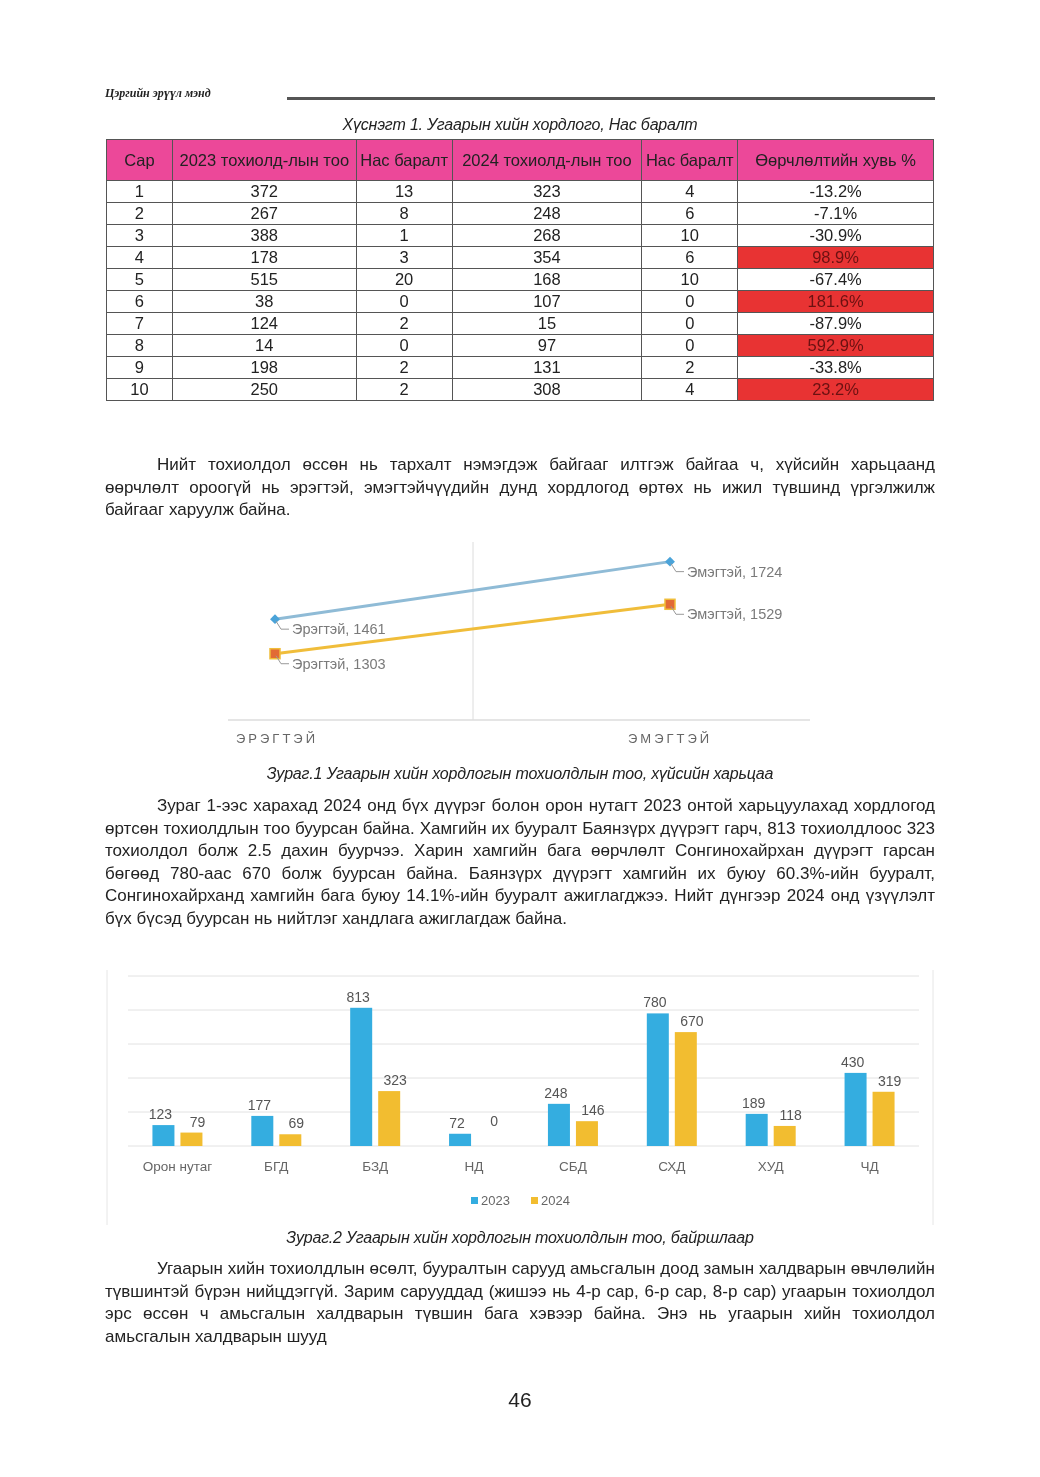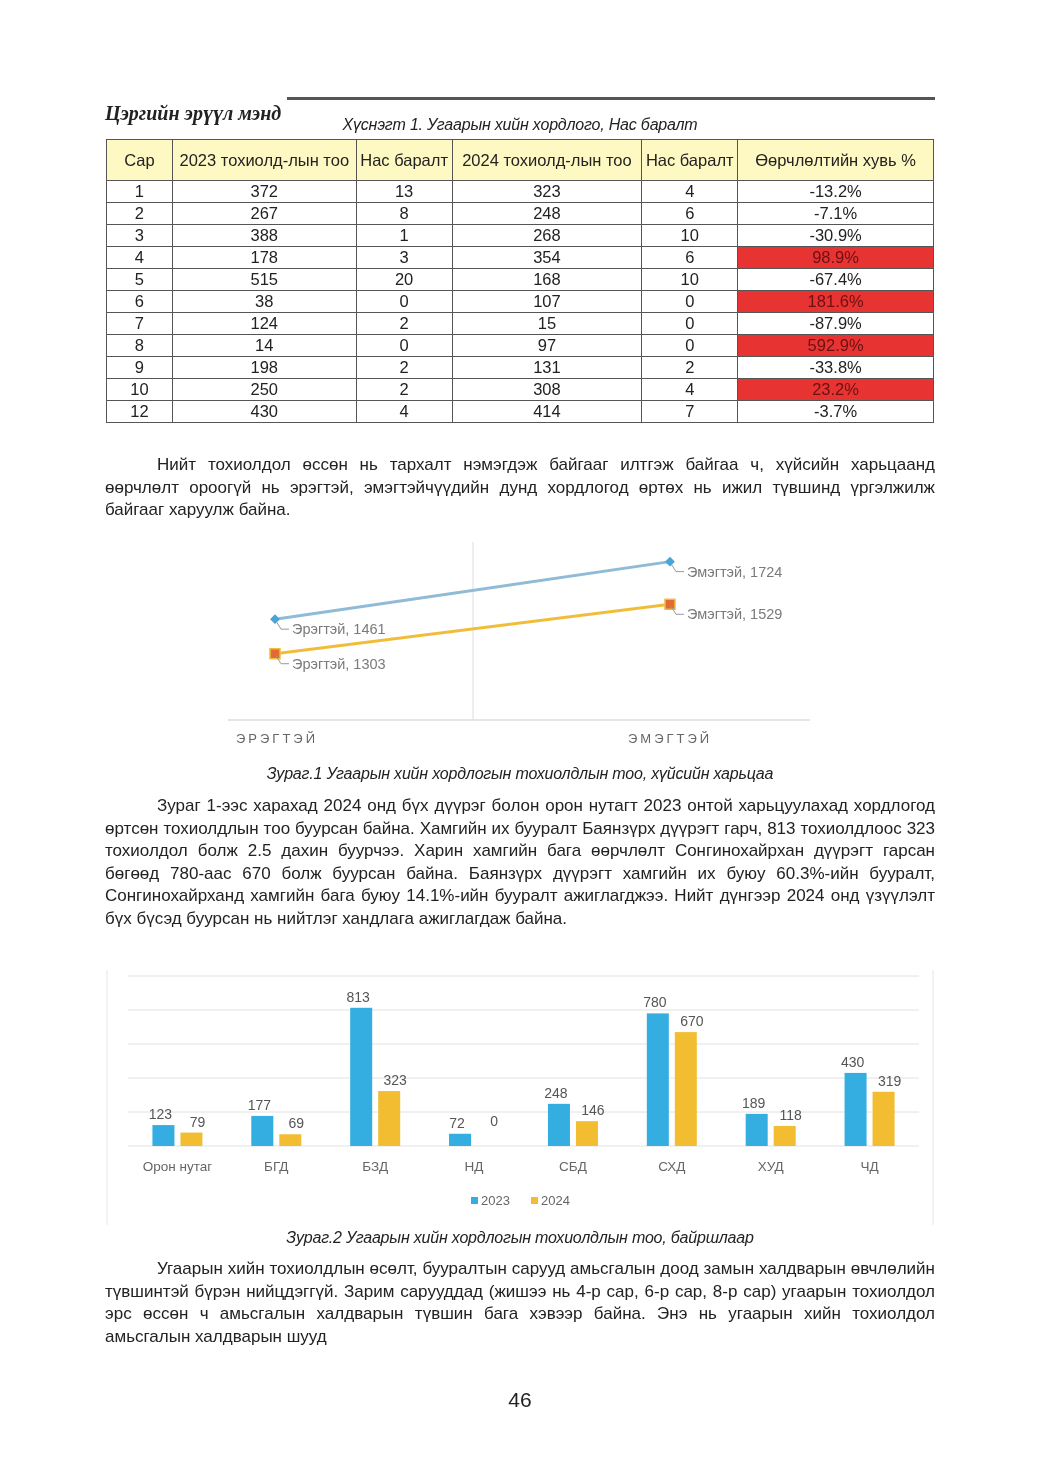--- a/index.html
+++ b/index.html
@@ -1,23 +1,23 @@
 <!DOCTYPE html>
 <html><head>
 <meta charset="utf-8">
 <style>
   html,body{margin:0;padding:0;background:#fff;}
   body{width:1040px;height:1477px;position:relative;overflow:hidden;font-family:"Liberation Sans",sans-serif;color:#222;}
   .header{position:absolute;left:105px;top:86px;width:830px;height:22px;}
-  .header-title{position:absolute;left:0;top:16px;font-family:"Liberation Serif",serif;font-style:italic;font-weight:bold;font-size:20px;color:#222;}
+  .header-title{position:absolute;left:0;top:0;font-family:"Liberation Serif",serif;font-style:italic;font-weight:bold;font-size:12px;color:#222;}
   .header-rule{position:absolute;left:182px;top:11px;width:648px;height:3px;background:#555;}
   .caption{position:absolute;left:0;width:1040px;text-align:center;font-style:italic;font-size:16px;color:#222;letter-spacing:-0.2px;}
   table.t{position:absolute;left:106px;top:139px;width:828px;border-collapse:collapse;font-size:16.5px;}
   table.t th,table.t td{border:1px solid #555;text-align:center;padding:0;line-height:19px;font-weight:normal;color:#222;}
-  table.t th{background:#fef9c3;line-height:20px;height:40px;}
+  table.t th{background:#ec4899;line-height:20px;height:40px;}
   table.t td{height:21px;}
   table.t td.hl{background:#e83333;color:#6b1111;}
   .para{position:absolute;left:105px;width:830px;font-size:17px;line-height:22.5px;text-align:justify;color:#222;}
   .para span.indent{display:inline-block;width:52px;}
   svg text{font-family:"Liberation Sans",sans-serif;}
   .pagenum{position:absolute;left:0;width:1040px;top:1388px;text-align:center;font-size:21px;color:#222;}
 </style>
 </head>
 <body>
 
@@ -120,28 +120,20 @@
         <td>2</td>
         <td>-33.8%</td>
       </tr>
       <tr>
         <td>10</td>
         <td>250</td>
         <td>2</td>
         <td>308</td>
         <td>4</td>
         <td class="hl">23.2%</td>
-      </tr>
-      <tr>
-        <td>12</td>
-        <td>430</td>
-        <td>4</td>
-        <td>414</td>
-        <td>7</td>
-        <td>-3.7%</td>
       </tr>
     </tbody>
 </table>
 
 <div class="para" style="top:454px;"><span class="indent"></span><span>Нийт тохиолдол өссөн нь тархалт нэмэгдэж байгааг илтгэж байгаа ч, хүйсийн харьцаанд өөрчлөлт ороогүй нь эрэгтэй, эмэгтэйчүүдийн дунд хордлогод өртөх нь ижил түвшинд үргэлжилж байгааг харуулж байна.</span></div>
 
 <svg id="chart1" style="position:absolute;left:220px;top:540px;" width="600" height="215">
     <line x1="253" y1="2" x2="253" y2="180" stroke="#dcdcdc" stroke-width="1"></line>
     <line x1="8" y1="180" x2="590" y2="180" stroke="#dcdcdc" stroke-width="1.5"></line>
     <line x1="55" y1="79.15625" x2="450" y2="21.625" stroke="#8fbbd6" stroke-width="3"></line>

